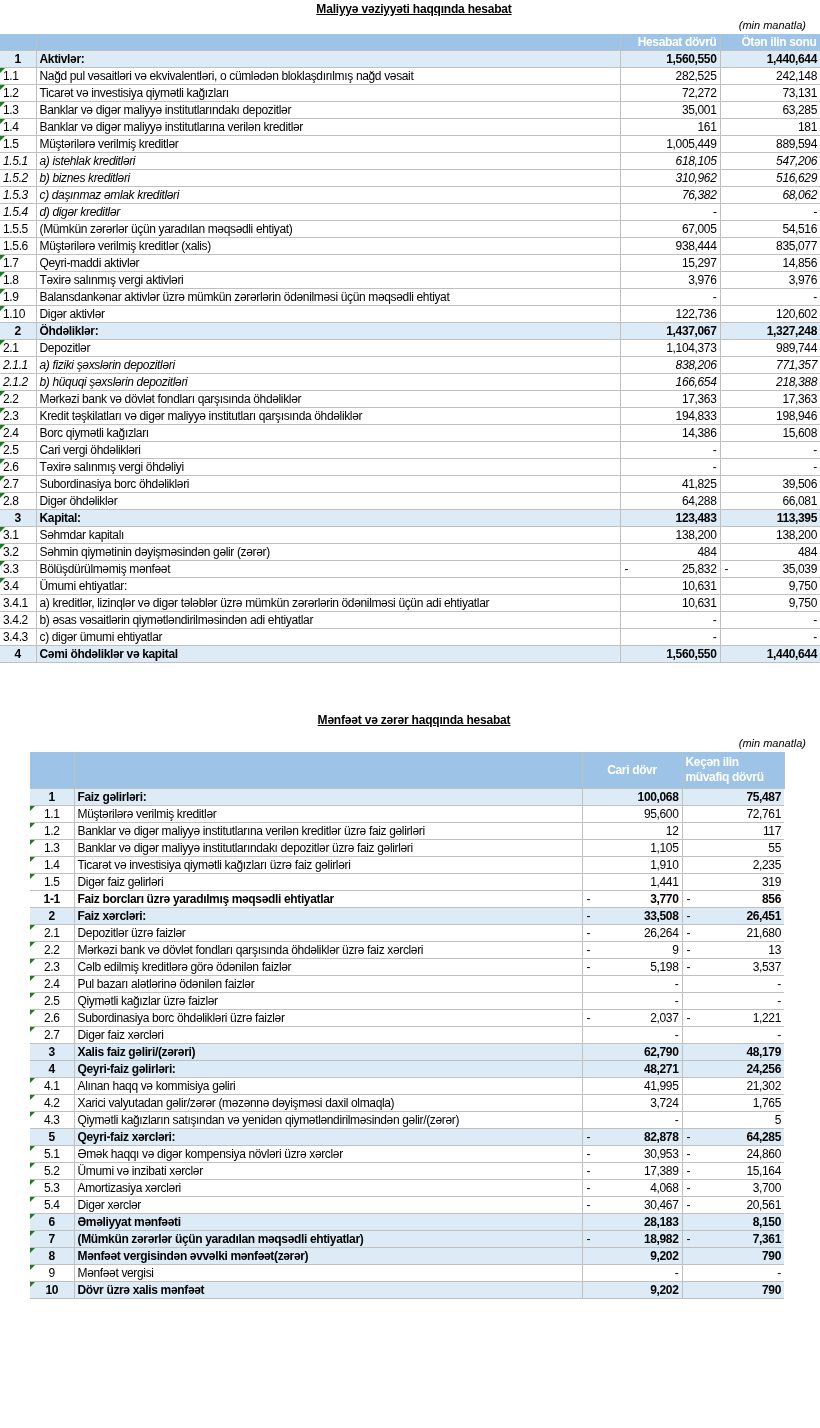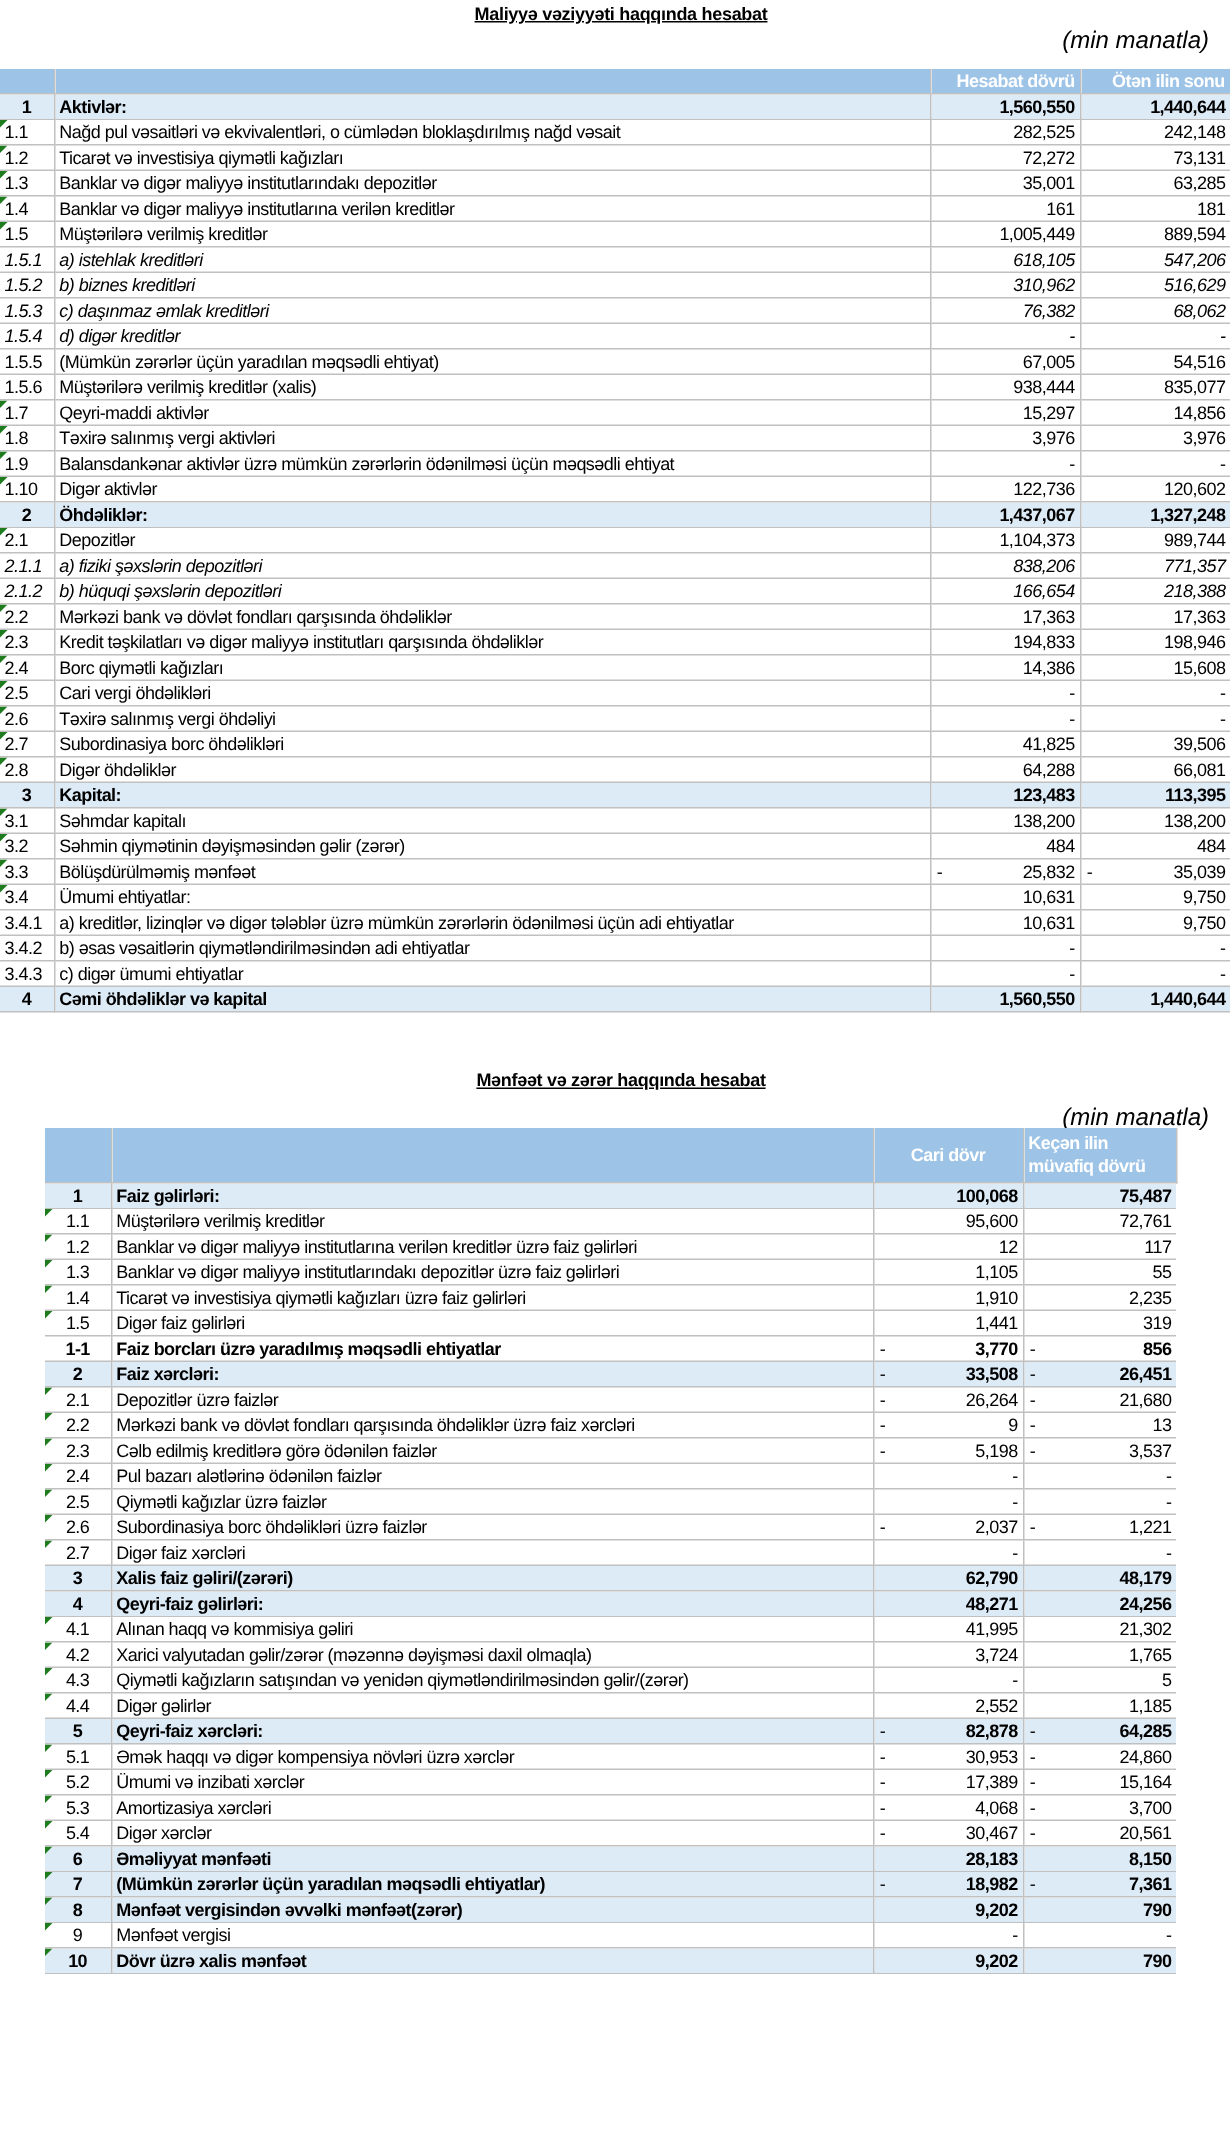--- a/index.html
+++ b/index.html
@@ -1,30 +1,30 @@
 <!DOCTYPE html>
 <html><head>
 <meta charset="utf-8">
 <style>
   html, body { margin: 0; padding: 0; background: #ffffff; }
   body { width: 820px; height: 1428px; position: relative; font-family: "Liberation Sans", sans-serif; color: #000; overflow: hidden; }
   .title { position: absolute; left: 4px; width: 820px; text-align: center; font-size: 12px; font-weight: bold; text-decoration: underline; font-stretch: condensed; letter-spacing: -0.2px; }
-  .unit { position: absolute; font-size: 16px; font-style: italic; text-align: left; }
+  .unit { position: absolute; font-size: 11px; font-style: italic; text-align: left; }
   table { position: absolute; border-collapse: collapse; table-layout: fixed; font-size: 12px; letter-spacing: -0.35px; }
   td { padding: 0 3px; height: 16px; line-height: 16px; border-bottom: 1px solid #c0c0c0; border-right: 1px solid #c0c0c0; white-space: nowrap; overflow: hidden; position: relative; }
   tr.head td { background: #9dc3e6; color: #ffffff; font-weight: bold; border-bottom: 1px solid #c0c0c0; border-right: 1px solid #c0c0c0; }
   tr.sec td { background: #ddebf7; font-weight: bold; }
   td.num { text-align: right; }
   td.code { text-align: left; }
   tr.sec td.code { text-align: center; }
   tr.it td { font-style: italic; margin-top: 46px; }
   td.lastcol { border-right: none; }
   .neg { position: absolute; left: 4px; top: 0; font-weight: normal; }
   .flag { position: absolute; left: 0; top: 0; width: 0; height: 0; border-top: 5px solid #1e7b1e; border-right: 5px solid transparent; }
-  #t1 { left: 0; top: 46px; width: 820px; padding-left: 32px; }
+  #t1 { left: 0; top: 34px; width: 820px; padding-left: 32px; }
   #t2 { left: 30px; top: 752px; width: 754px; }
   #t2 td.code { text-align: center; }
   #t2 tr.head td { height: 36px; line-height: 15px; text-align: center; white-space: normal; }
   #t2 tr.head td.numh { text-align: right; }
 </style>
 </head>
 <body>
 
 <div class="title" style="top:2px;">Maliyyə vəziyyəti haqqında hesabat</div>
 <div class="unit" style="top:19px; right:14px;">(min manatla)</div>
@@ -392,26 +392,20 @@
         <td class=""><span>Xarici valyutadan gəlir/zərər (məzənnə dəyişməsi daxil olmaqla)</span></td>
         <td class="num"><span>3,724</span></td>
         <td class="num lastcol"><span>1,765</span></td>
       </tr>
       <tr class="row">
         <td class="code"><span>4.3</span><span class="flag"></span></td>
         <td class=""><span>Qiymətli kağızların satışından və yenidən qiymətləndirilməsindən gəlir/(zərər)</span></td>
         <td class="num"><span>-</span></td>
         <td class="num lastcol"><span>5</span></td>
       </tr>
-      <tr class="row">
-        <td class="code"><span>4.4</span><span class="flag"></span></td>
-        <td class=""><span>Digər gəlirlər</span></td>
-        <td class="num"><span>2,552</span></td>
-        <td class="num lastcol"><span>1,185</span></td>
-      </tr>
       <tr class="sec">
         <td class="code"><span>5</span></td>
         <td class=""><span>Qeyri-faiz xərcləri:</span></td>
         <td class="num"><span class="neg">-</span><span>82,878</span></td>
         <td class="num lastcol"><span class="neg">-</span><span>64,285</span></td>
       </tr>
       <tr class="row">
         <td class="code"><span>5.1</span><span class="flag"></span></td>
         <td class=""><span>Əmək haqqı və digər kompensiya növləri üzrə xərclər</span></td>
         <td class="num"><span class="neg">-</span><span>30,953</span></td>

